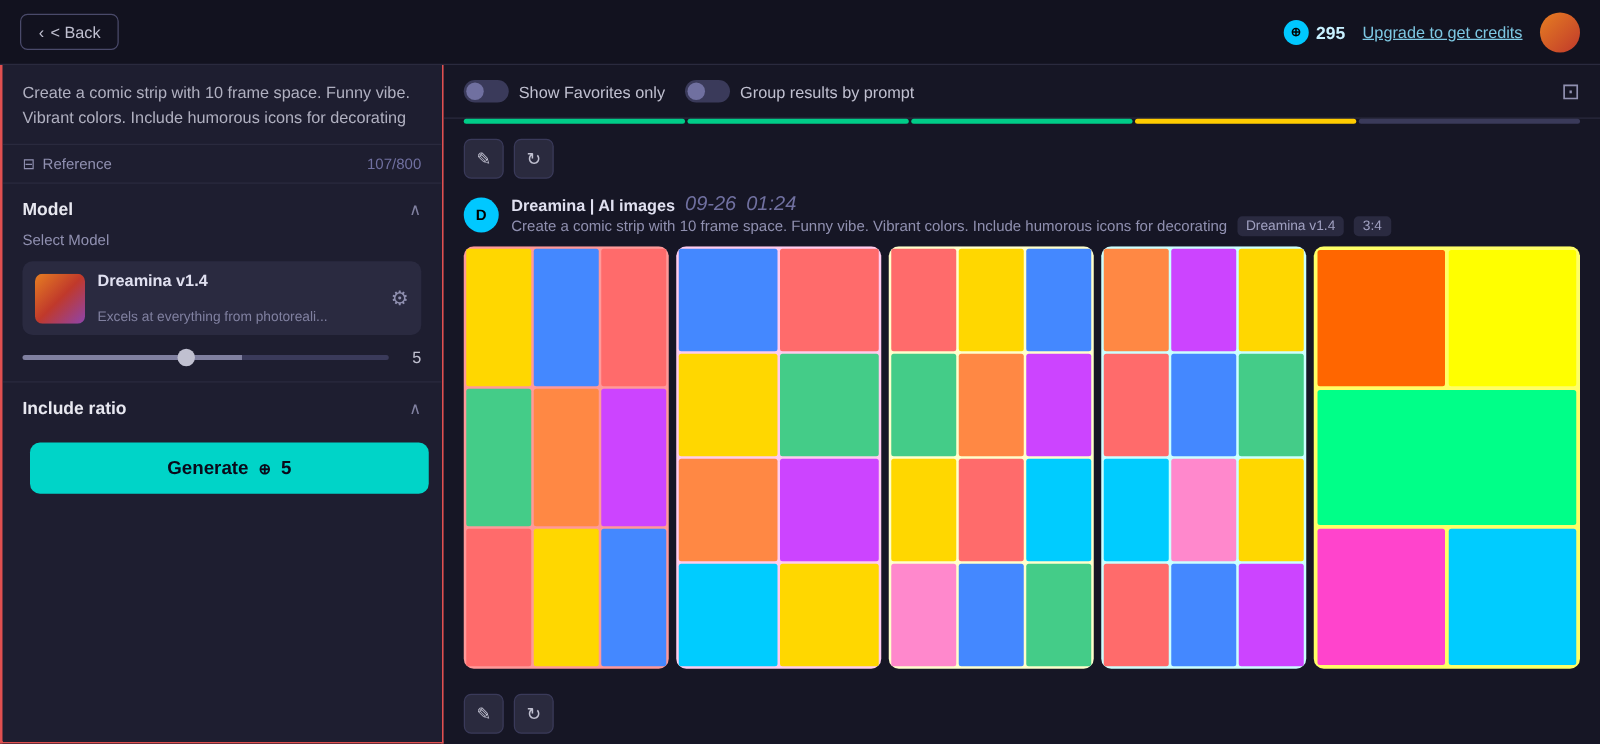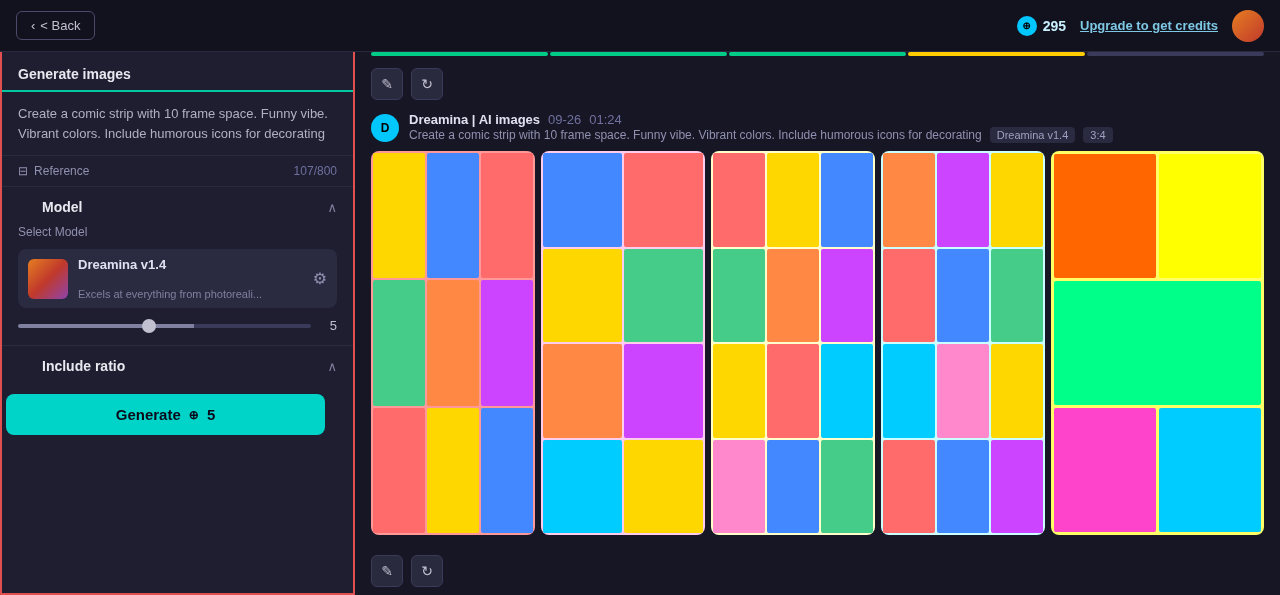--- a/index.html
+++ b/index.html
@@ -57,21 +57,20 @@
       display: flex; align-items: center; justify-content: center;
       font-size: 10px; color: #000; font-weight: bold;
     }
     .upgrade-btn {
       background: transparent;
       border: none;
       color: #7ec8e3;
       cursor: pointer;
       font-size: 13px;
       text-decoration: underline;
-      font-weight: bold;
     }
     .avatar {
       width: 32px; height: 32px;
       border-radius: 50%;
       background: linear-gradient(135deg, #e67e22, #c0392b);
       overflow: hidden;
     }
     
     .main-layout {
       display: flex;
@@ -134,21 +133,20 @@
     .section-header {
       display: flex;
       align-items: center;
       justify-content: space-between;
       margin-bottom: 10px;
     }
     .section-title {
       font-weight: 600;
       font-size: 14px;
       color: #e8e8f0;
-      margin-left: 24px;
     }
     .select-model-label {
       font-size: 12px;
       color: #9090b0;
       margin-bottom: 10px;
     }
     .model-card {
       display: flex;
       align-items: center;
       gap: 10px;
@@ -254,21 +252,21 @@
       color: #9090b0;
       font-size: 13px;
       cursor: pointer;
     }
     .chevron-icon {
       font-size: 10px;
       color: #9090b0;
     }
     
     .generate-btn {
-      margin: 8px 4px 14px;
+      margin: 8px 22px 14px;
       background: #00d4c8;
       color: #0a0a1a;
       border: none;
       border-radius: 8px;
       padding: 12px;
       font-size: 15px;
       font-weight: 700;
       cursor: pointer;
       width: calc(100% - 32px);
       display: flex;
@@ -372,22 +370,23 @@
       display: flex;
       gap: 8px;
       align-items: center;
     }
     .prompt-source {
       font-weight: 600;
       font-size: 13px;
       color: #e0e0f0;
     }
     .prompt-date {
-      font-size: 13px;
+      font-size: 16px;
       color: #7070a0;
+      font-style: italic;
     }
     .prompt-text-small {
       font-size: 12px;
       color: #9090b0;
     }
     .model-tag {
       background: #2a2a40;
       padding: 2px 7px;
       border-radius: 4px;
       font-size: 11px;
@@ -451,23 +450,20 @@
     </div>
     <button class="upgrade-btn">Upgrade to get credits</button>
     <div class="avatar" style="background: linear-gradient(135deg, #e67e22, #c0392b);"></div>
   </div>
 </div>
 
 <div class="main-layout">
 
   <div class="sidebar">
 
-    <div class="sidebar-header">
-      <span>Generate images</span>
-    </div>
 
     <div class="prompt-area">
       <span>Create a comic strip with 10 frame space. Funny vibe. Vibrant colors. Include humorous icons for decorating</span>
     </div>
 
     <div class="reference-row">
       <button class="reference-btn">
         <span>⊟</span>
         <span>Reference</span>
       </button>
@@ -507,20 +503,31 @@
     <button class="generate-btn">
       <span>Generate</span>
       <span style="font-size:12px;">⊕</span>
       <span>5</span>
     </button>
 
   </div>
 
   <div class="content-area">
 
+    <div class="content-toolbar">
+      <label class="toggle-label">
+        <div class="toggle"></div>
+        <span>Show Favorites only</span>
+      </label>
+      <label class="toggle-label">
+        <div class="toggle"></div>
+        <span>Group results by prompt</span>
+      </label>
+      <div class="save-icon-btn">⊡</div>
+    </div>
 
     <div class="progress-bars">
       <div class="pb" style="background:#00cc88;"></div>
       <div class="pb" style="background:#00cc88;"></div>
       <div class="pb" style="background:#00cc88;"></div>
       <div class="pb" style="background:#ffcc00;"></div>
       <div class="pb" style="background:#3a3a5a;"></div>
     </div>
 
     <div class="action-row">

